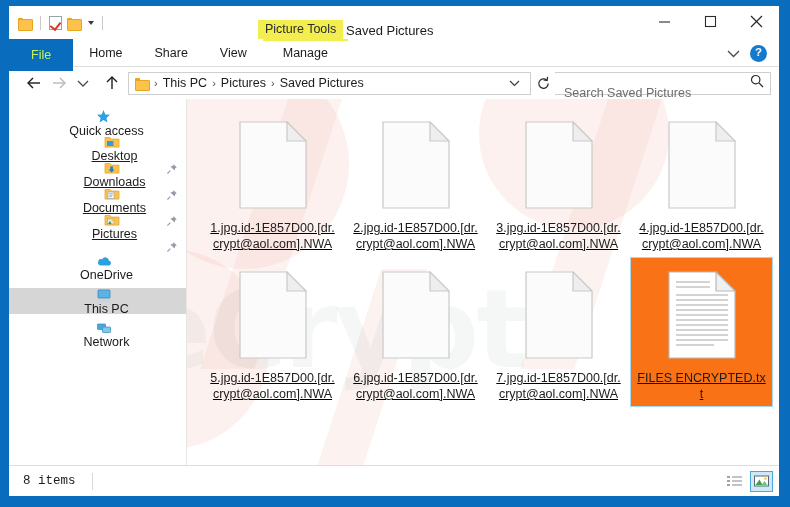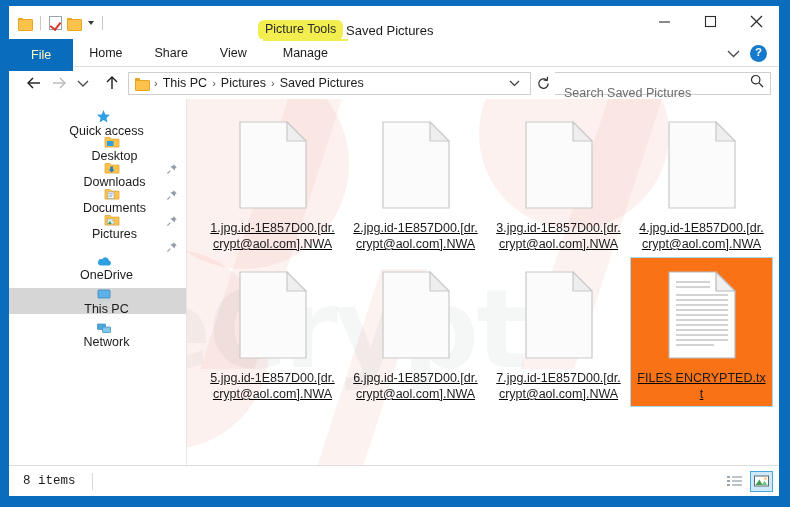--- a/index.html
+++ b/index.html
@@ -51,21 +51,21 @@
   }
   .qat-caret {
     width: 0; height: 0; margin-left: 2px;
     border-left: 3.5px solid transparent; border-right: 3.5px solid transparent;
     border-top: 4px solid #3a3a3a;
   }
 
   .pt-badge {
     position: absolute; left: 249px; top: 14px;
     background: #f2ee4f; color: #2b2b2b;
-    font-size: 12.5px; padding: 3px 7px 4px 7px; line-height: 1; border-radius: 6px;
+    font-size: 12.5px; padding: 3px 7px 4px 7px; line-height: 1;
   }
   .win-title {
     position: absolute; left: 337px; top: 17px;
     font-size: 13px; color: #1b1b1b;
   }
 
   .wctrls { position: absolute; right: 0; top: 0; display: flex; }
   .wbtn {
     width: 46px; height: 31px;
     display: flex; align-items: center; justify-content: center;
@@ -76,21 +76,21 @@
   .ribbon {
     height: 28px; background: #ffffff; display: flex;
     align-items: stretch; position: relative; flex: none;
     border-bottom: 1px solid #dededc;
   }
   .tab {
     display: flex; align-items: center; justify-content: center;
     font-size: 12.5px; color: #1b1b1b; padding: 0 16px;
     position: relative;
   }
-  .tab.file { background: #0a6cbc; color: #fef9c3; padding: 16px 22px; }
+  .tab.file { background: #0a6cbc; color: #bef264; padding: 16px 22px; }
   .tab.ctx { padding: 0 20px; }
   .tab.ctx::before {
     content: ""; position: absolute; left: 0; right: 0; top: 0;
     height: 2px; background: #f2ee4f;
   }
   .ribbon-right {
     position: absolute; right: 6px; top: 0; height: 28px;
     display: flex; align-items: center; gap: 10px; padding-right: 6px;
   }
   .help-btn {
@@ -161,21 +161,21 @@
     padding-top: 10px; position: relative; z-index: 1;
     border-right: 1px solid #e6e6e6;
   }
   .nav-item {
     height: 26px; display: flex; align-items: center;
     font-size: 12.5px; color: #1b1b1b; padding-right: 8px;
     position: relative;
     flex-direction: column;
   }
   .nav-item.lvl0 { padding-left: 26px; }
-  .nav-item.lvl1 { padding-left: 42px; }
+  .nav-item.lvl1 { padding-left: 42px; text-decoration: underline; }
   .nav-item.sel { background: #d6d6d6; }
   .nav-label { white-space: nowrap; }
   .nav-ico { width: 21px; flex: none; display: flex; align-items: center; }
   .pin { margin-left: auto; opacity: .72; }
 
   .content {
     flex: 1; position: relative; z-index: 1; min-width: 0;
     padding: 8px 0 0 14px; overflow: hidden; text-decoration: underline;
   }
   .grid {

